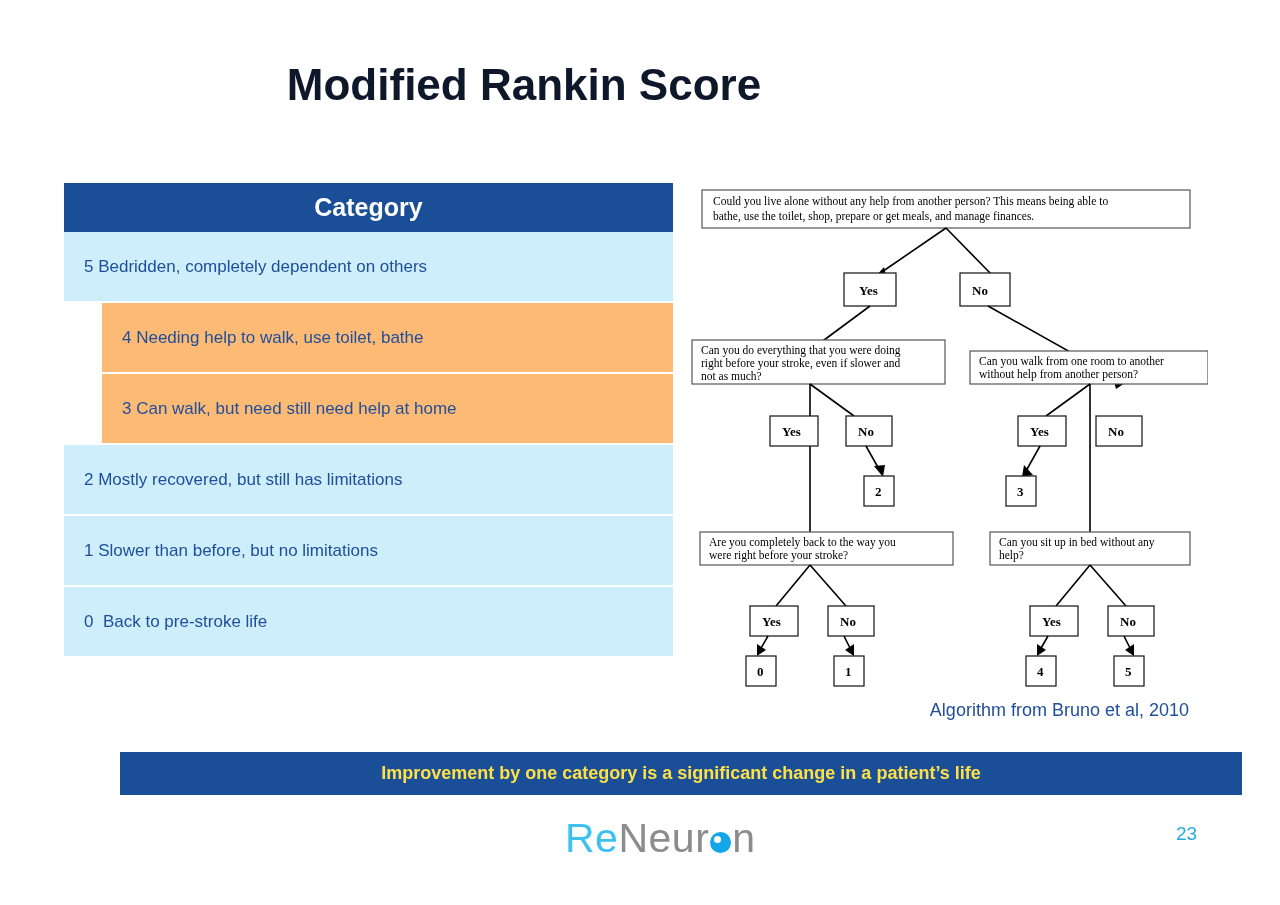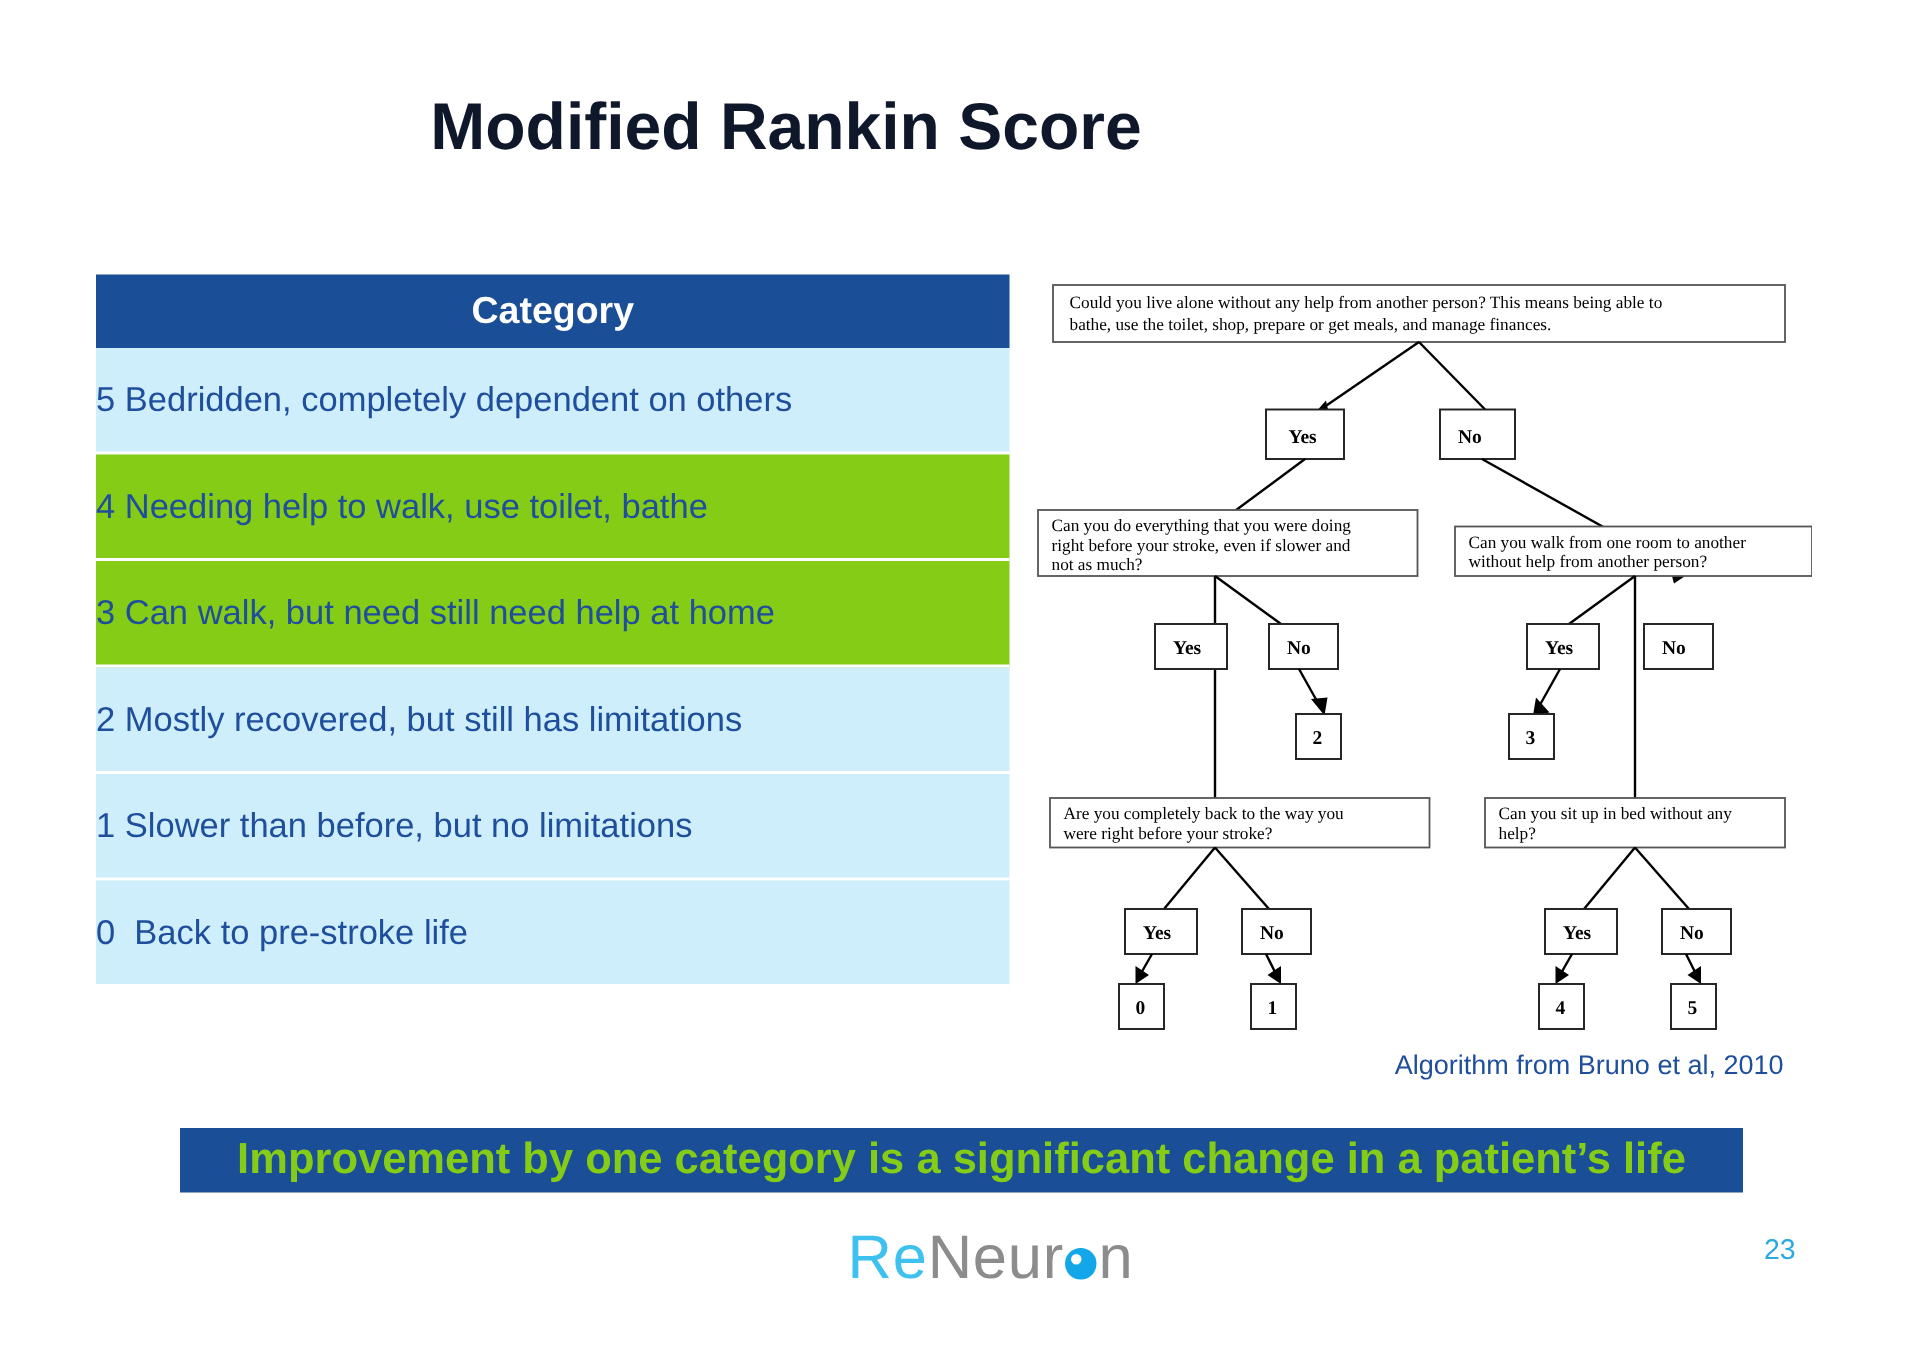--- a/index.html
+++ b/index.html
@@ -42,30 +42,30 @@
     font-size: 25px;
     font-weight: bold;
     display: flex;
     align-items: center;
     justify-content: center;
   }
   .cat-row {
     height: 71px;
     display: flex;
     align-items: center;
-    padding-left: 0;
+    padding-left: 20px;
     box-sizing: border-box;
-    font-size: 23px;
+    font-size: 17px;
     color: #1F4E9C;
     border-bottom: 2px solid #ffffff;
     white-space: pre;
     text-align: center;
   }
   .cat-row.light  { background: #CDEEFA; }
-  .cat-row.medium { background: #84cc16; }
+  .cat-row.medium { background: #fdba74; margin-left: 38px; }
   .cat-row:first-of-type { border-top: 2px solid #ffffff; }
   #flowchart-svg {
     position: absolute;
     left: 688px;
     top: 188px;
   }
   .fc-box-text {
     font-family: "Liberation Serif", serif;
     font-size: 11.5px;
     fill: #000000;
@@ -107,25 +107,25 @@
     text-align: right;
     font-size: 18px;
     color: #1F4E9C;
   }
 
   
   #banner {
     position: absolute;
     left: 120px;
     top: 752px;
-    width: 1042px;
+    width: 1122px;
     height: 43px;
     background: #1A4E96;
-    color: #84cc16;
-    font-size: 29px;
+    color: #fde047;
+    font-size: 18px;
     font-weight: bold;
     display: flex;
     align-items: center;
     justify-content: center;
     box-sizing: border-box;
   }
 
   
   #logo {
     position: absolute;

